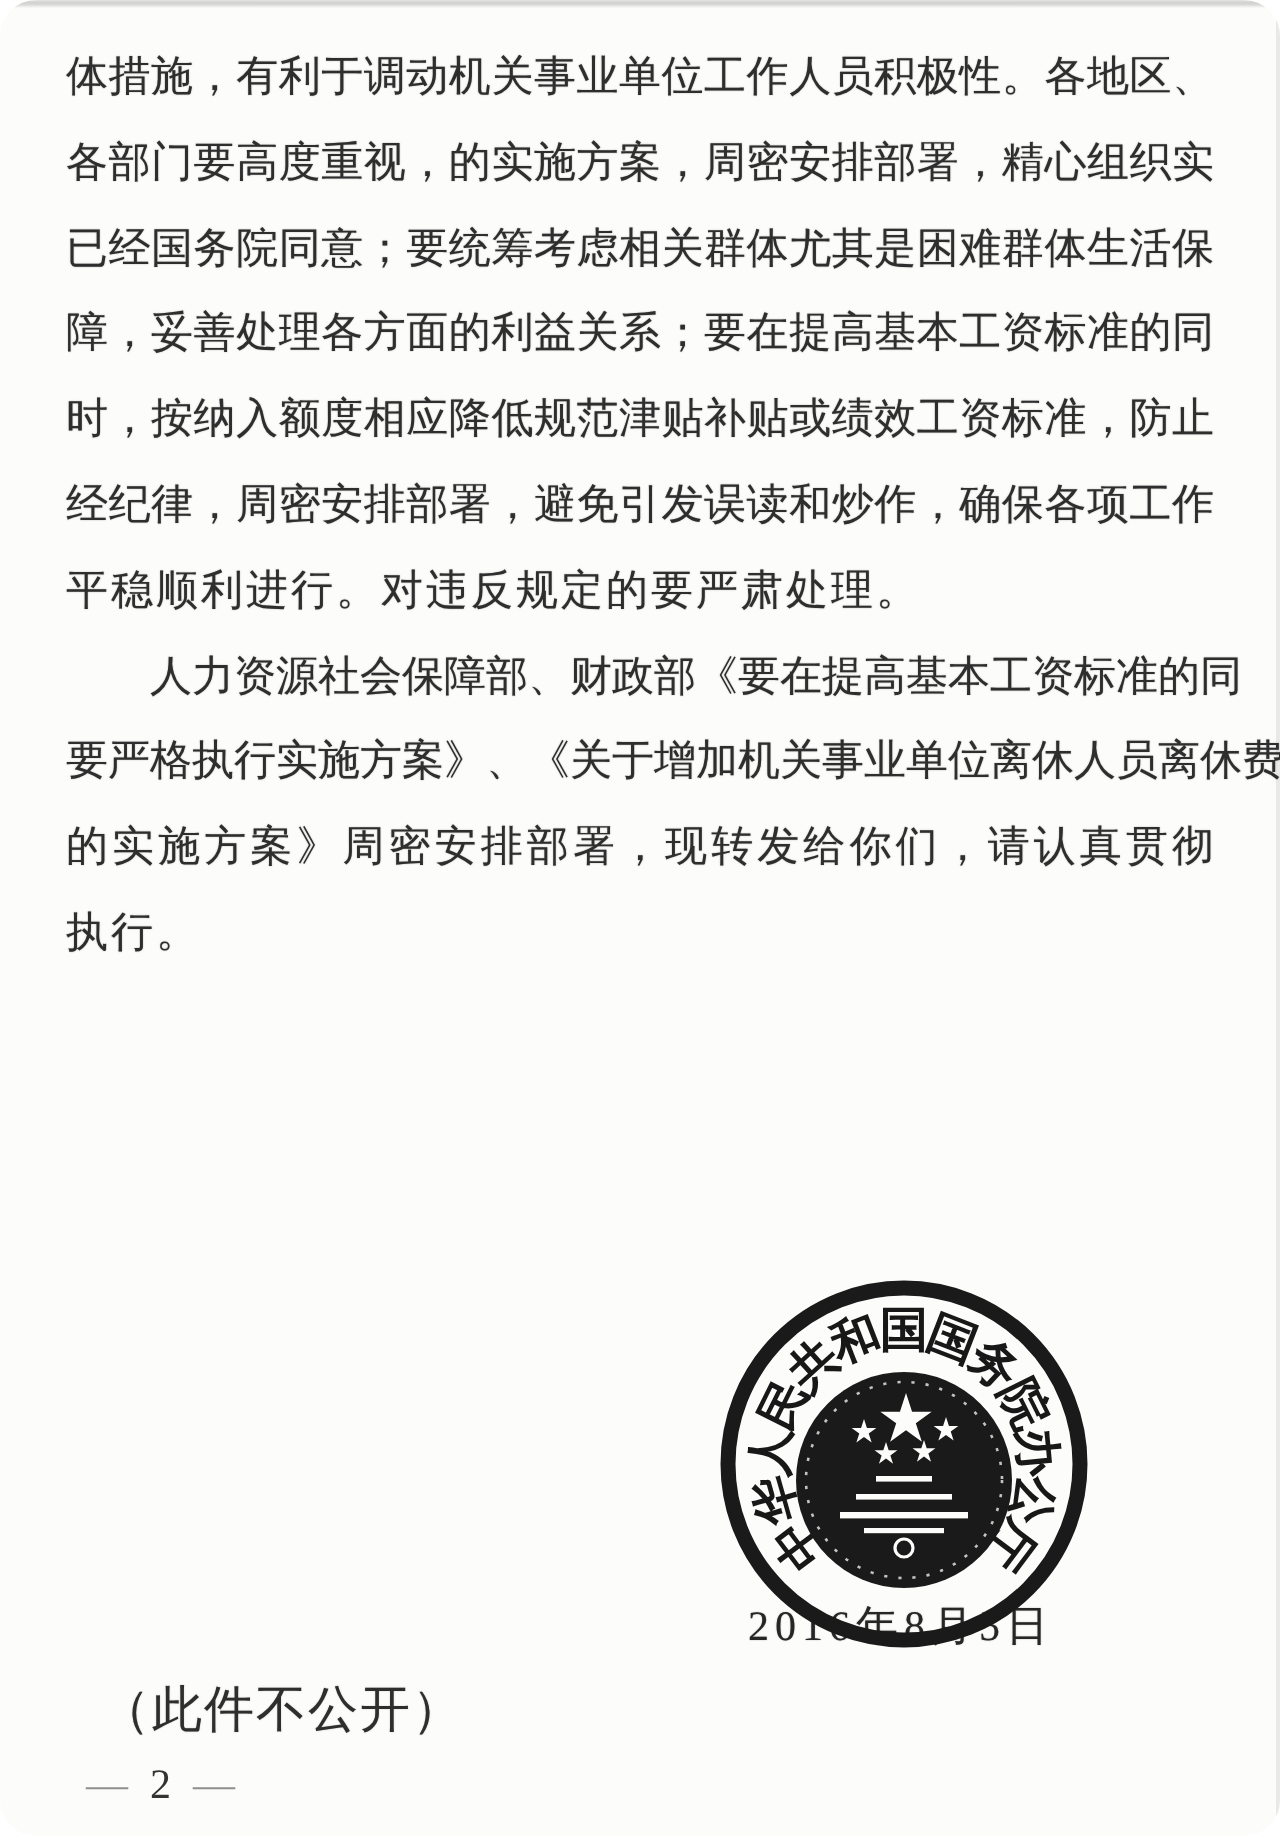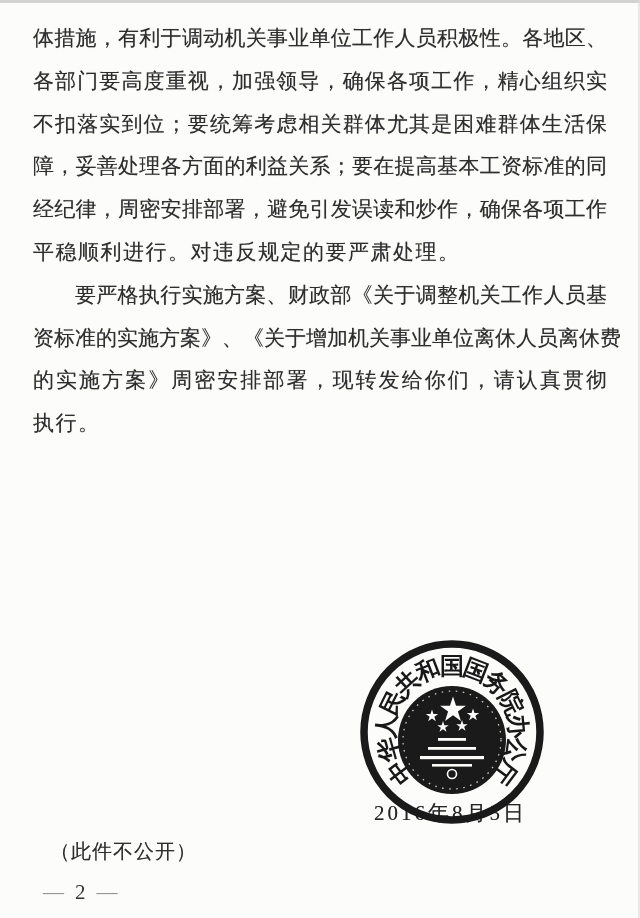--- a/index.html
+++ b/index.html
@@ -4,20 +4,21 @@
 <style>
   html, body { margin: 0; padding: 0; background: #ffffff; }
   .page {
     position: relative;
     width: 640px;
     height: 918px;
     background: #fcfcfb;
     overflow: hidden;
     font-family: "Liberation Serif", "DejaVu Serif", serif;
     color: #2e2e2e;
+    border-radius: 18px;
   }
   .scan-edge-top {
     position: absolute; left: 0; top: 0; width: 100%; height: 3px;
     background: #b0b0b0; opacity: .55; filter: blur(.7px);
   }
   .scan-edge-right {
     position: absolute; right: 0; top: 0; width: 2px; height: 100%;
     background: #dcdcdc; opacity: .6;
   }
   .doc-body {
@@ -55,48 +56,49 @@
   .seal-char {
     font-size: 24px;
     font-weight: bold;
     fill: #181818;
     text-anchor: middle;
     dominant-baseline: central;
     font-family: "Liberation Serif", "DejaVu Serif", serif;
   }
   .note {
     position: absolute; left: 50px; top: 838px;
-    font-size: 20px; letter-spacing: 1px;
+    font-size: 25px; letter-spacing: 1px;
     color: #2e2e2e;
     text-shadow: 0 0 .6px rgba(70,70,70,.5);
   }
   .footer {
     position: absolute; left: 43px; top: 880px;
     font-size: 21px;
   }
   .footer .dash { color: #8f8f8f; }
   .footer .num { margin: 0 11px; color: #333333; }
 </style>
 </head>
 <body>
 
 <div class="page">
 
   <div class="scan-edge-top"></div>
   <div class="scan-edge-right"></div>
 
   <div class="doc-body">
       <div class="doc-line">体措施，有利于调动机关事业单位工作人员积极性。各地区、</div>
-      <div class="doc-line">各部门要高度重视，加强领导，确保各项工作，精心组织实</div>
-      <div class="doc-line">不扣落实到位；要统筹考虑相关群体尤其是困难群体生活保</div>
+      <div class="doc-line">各部门要高度重视，的实施方案，周密安排部署，精心组织实</div>
+      <div class="doc-line">已经国务院同意；要统筹考虑相关群体尤其是困难群体生活保</div>
       <div class="doc-line">障，妥善处理各方面的利益关系；要在提高基本工资标准的同</div>
+      <div class="doc-line">时，按纳入额度相应降低规范津贴补贴或绩效工资标准，防止</div>
       <div class="doc-line">经纪律，周密安排部署，避免引发误读和炒作，确保各项工作</div>
       <div class="doc-line last">平稳顺利进行。对违反规定的要严肃处理。</div>
-      <div class="doc-line indent">要严格执行实施方案、财政部《关于调整机关工作人员基</div>
-      <div class="doc-line">资标准的实施方案》、《关于增加机关事业单位离休人员离休费</div>
+      <div class="doc-line indent">人力资源社会保障部、财政部《要在提高基本工资标准的同</div>
+      <div class="doc-line">要严格执行实施方案》、《关于增加机关事业单位离休人员离休费</div>
       <div class="doc-line">的实施方案》周密安排部署，现转发给你们，请认真贯彻</div>
       <div class="doc-line last">执行。</div>
     </div>
 
   <div class="sig-date">2016年8月5日</div>
 
   <svg class="seal-svg" viewBox="0 0 200 200">
 
     <circle cx="100" cy="100" r="88" fill="none" stroke="#1a1a1a" stroke-width="7.5"></circle>
 

